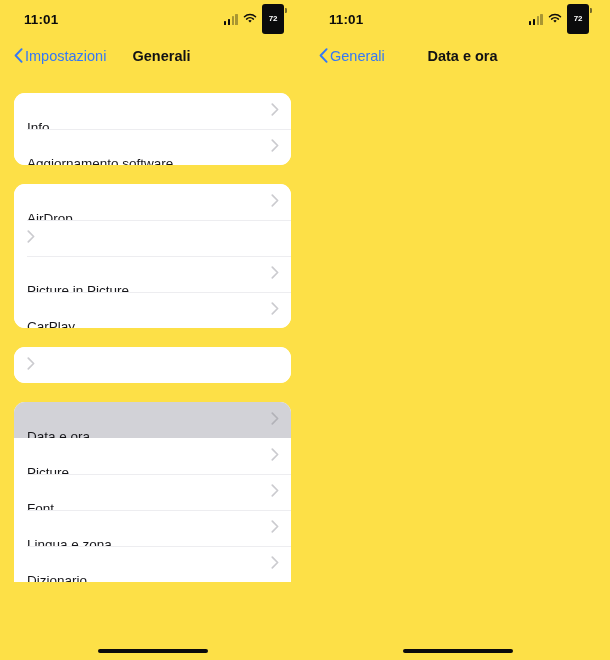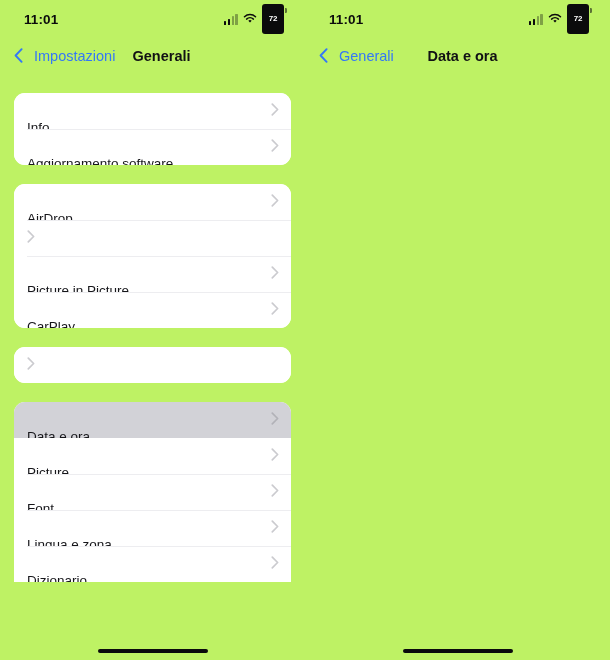--- a/index.html
+++ b/index.html
@@ -15,21 +15,21 @@
     overflow: hidden;
   }
   .screens {
     display: flex;
     width: 610px;
     height: 660px;
   }
   .phone {
     width: 305px;
     height: 660px;
-    background: #bef264;
+    background: #fde047;
     position: relative;
     overflow: hidden;
     box-sizing: border-box;
   }
   .phone.left { }
   .phone.right { }
 
   
   .statusbar {
     height: 38px;
@@ -103,21 +103,21 @@
     height: 36px;
     display: flex;
     align-items: center;
     position: relative;
     padding: 0 14px;
     box-sizing: border-box;
   }
   .back-btn {
     display: flex;
     align-items: center;
-    gap: 11px;
+    gap: 2px;
     color: #3478F6;
     font-size: 14.5px;
     cursor: pointer;
     z-index: 2;
   }
   .back-chev {
     display: block;
     margin-top: 1px;
   }
   .nav-title {

